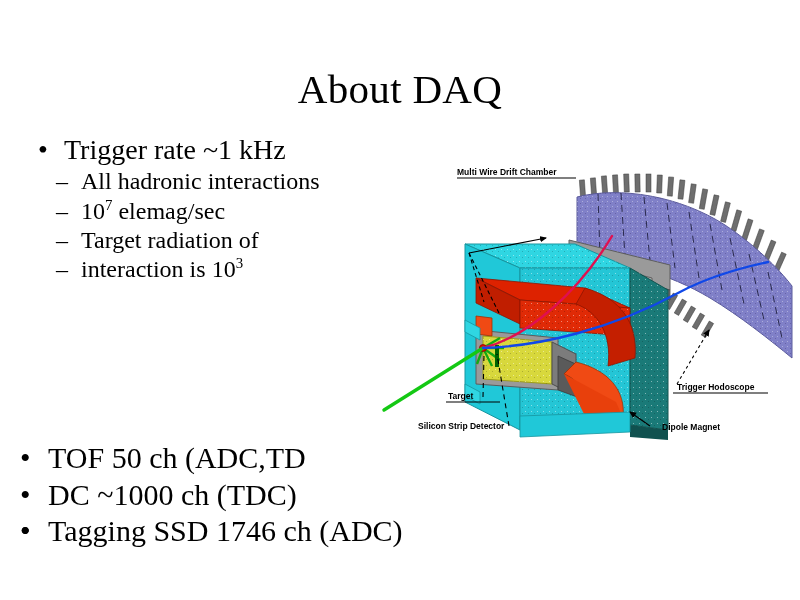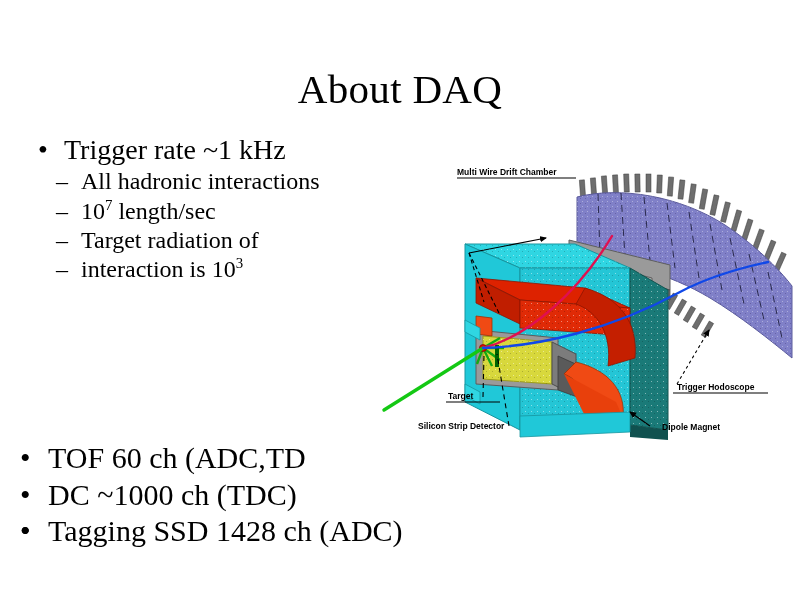--- a/index.html
+++ b/index.html
@@ -129,55 +129,55 @@
 
     <div class="lvl2-group">
 
       <div class="lvl2">
         <span class="bullet-dash">–</span>
         <span class="l2line">All hadronic interactions</span>
       </div>
 
       <div class="lvl2">
         <span class="bullet-dash">–</span>
-        <span class="l2line"><span>10</span><sup class="sup">7</sup><span> length/sec</span></span>
+        <span class="l2line"><span>10</span><sup class="sup">7</sup><span> elemag/sec</span></span>
       </div>
 
       <div class="lvl2">
         <span class="bullet-dash">–</span>
         <span class="l2line">Target radiation of</span>
       </div>
 
       <div class="lvl2">
         <span class="bullet-dash">–</span>
         <span class="l2line"><span>interaction is 10</span><sup class="sup">3</sup></span>
       </div>
 
     </div>
   </div>
 
   <div id="lower-body">
 
     <div class="lvl1b">
       <span class="bullet-dot">•</span>
-      <span>TOF 60 ch (ADC,TD</span>
+      <span>TOF 50 ch (ADC,TD</span>
     </div>
 
     <div class="lvl1b">
       <span class="bullet-dot">•</span>
       <span>DC ~1000 ch (TDC)</span>
     </div>
 
     <div class="lvl1b">
       <span class="bullet-dot">•</span>
     </div>
 
     <div class="lvl1b">
       <span class="bullet-dot">•</span>
-      <span>Tagging SSD 1428 ch (ADC)</span>
+      <span>Tagging SSD 1746 ch (ADC)</span>
     </div>
 
   </div>
 
   <div id="figure">
     <svg width="420" height="300" viewBox="0 0 420 300" xmlns="http://www.w3.org/2000/svg">
       <defs>
 
         <pattern id="spk" width="6" height="6" patternUnits="userSpaceOnUse">
           <rect width="6" height="6" fill="none"></rect>

